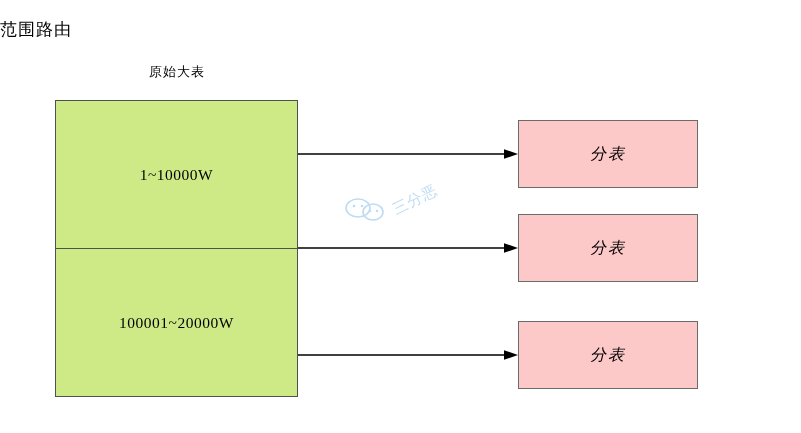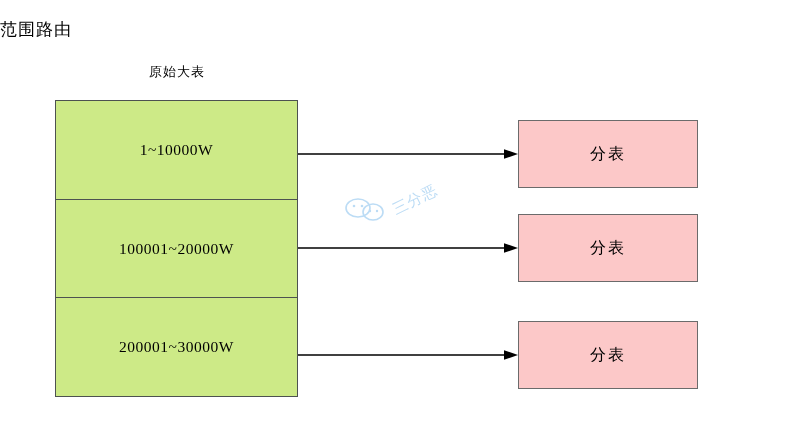--- a/index.html
+++ b/index.html
@@ -80,20 +80,21 @@
     background: #fcc8c8;
     border: 1.5px solid #6b6b6b;
     box-sizing: border-box;
     display: flex;
     align-items: center;
     justify-content: center;
     color: #000000;
     font-size: 16px;
     letter-spacing: 2px;
     white-space: nowrap;
+    font-style: italic;
   }
   #shard-box-1 { top: 120px; }
   #shard-box-2 { top: 214px; }
   #shard-box-3 { top: 321px; }
 
   
   .arrow {
     position: absolute;
     left: 298px;
     width: 220px;
@@ -120,21 +121,20 @@
 
 <div id="canvas">
 
   <div id="diagram-title">范围路由</div>
 
   <div id="source-table-label">原始大表</div>
 
   <div id="source-table">
     <div class="range-row">1~10000W</div>
     <div class="range-row">100001~20000W</div>
-    <div class="range-row">200001~30000W</div>
   </div>
 
   <div class="arrow" id="arrow-1">
     <svg width="220" height="14" viewBox="0 0 220 14">
       <line x1="0" y1="7" x2="210" y2="7" stroke="#000000" stroke-width="1.6"></line>
       <polygon points="220,7 206,2.2 206,11.8" fill="#000000"></polygon>
     </svg>
   </div>
   <div class="arrow" id="arrow-2">
     <svg width="220" height="14" viewBox="0 0 220 14">

